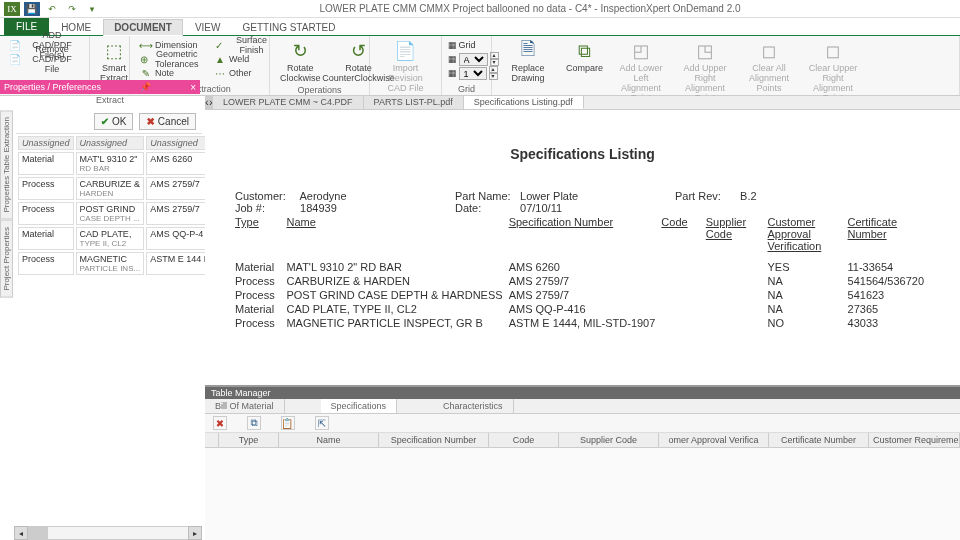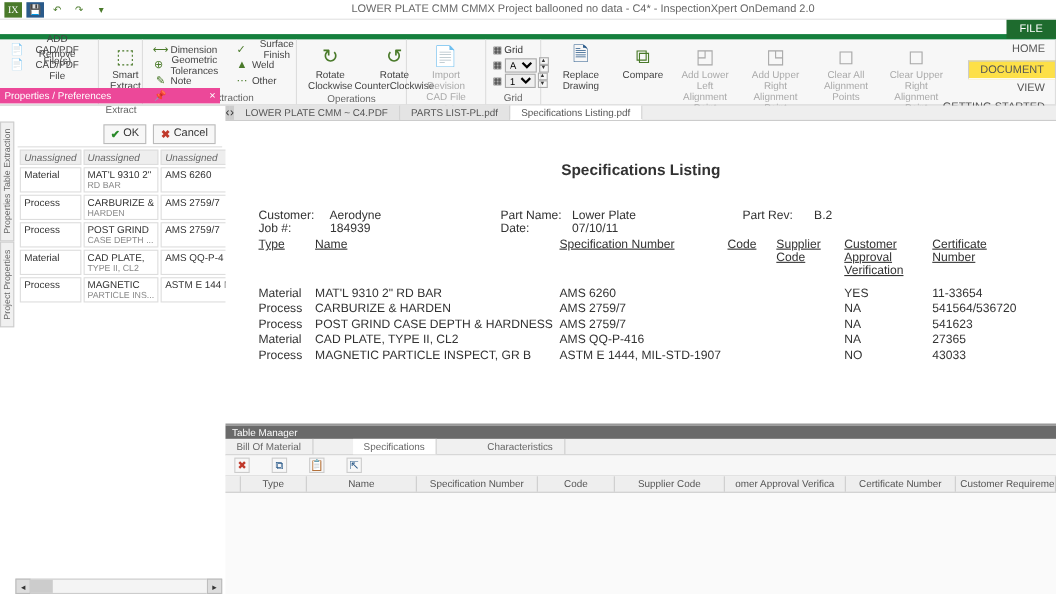--- a/index.html
+++ b/index.html
@@ -7,24 +7,24 @@
 
 
 .titlebar { height:18px; background:#fff; border-bottom:1px solid #ddd; display:flex; align-items:center; }
 .qat { display:flex; gap:4px; padding-left:4px; }
 .qat-btn { width:16px; height:14px; background:#4a7a2a; color:#fff; display:flex; align-items:center; justify-content:center; font-size:9px;font-family:Liberation Serif, serif; }
 .qat-btn.save { background:#2a5a8a; }
 .qat-btn.undo,.qat-btn.redo { background:transparent; color:#4a7a2a; }
 .title { flex:1; text-align:center; font-size:10px; color:#666; }
 
 
-.rtabs { height:18px; background:#fff; display:flex; align-items:flex-end; gap:2px; padding-left:4px; border-bottom:5px solid #15803d;flex-direction:column; }
+.rtabs { height:18px; background:#fff; display:flex; align-items:flex-end; gap:2px; padding-left:4px; border-bottom:1px solid #15803d; }
 .rtab { padding:2px 10px; font-size:10px; color:#555; cursor:pointer; }
 .rtab.file { background:#1e6b2e; color:#fff; padding:3px 12px; }
-.rtab.active { border:1px solid #ccc; border-bottom:1px solid #fff; background:#fde047; position:relative; top:1px; }
+.rtab.active { border:1px solid #ccc; border-bottom:1px solid #fff; background:#e5e5e5; position:relative; top:1px;font-weight:bold; }
 
 
 .ribbon { height:60px; background:#f7f7f7; border-bottom:1px solid #ccc; display:flex; }
 .rgroup { border-right:1px solid #ddd; padding:2px 6px 0 6px; display:flex; flex-direction:column; }
 .rgroup-body { flex:1; display:flex; align-items:flex-start; gap:4px; }
 .rgroup-label { text-align:center; font-size:9px; color:#666; padding-bottom:1px; }
 .rbtn { display:flex; flex-direction:column; align-items:center; gap:1px; padding:2px 4px; cursor:pointer; text-align:center; max-width:60px; }
 .rbtn.small { flex-direction:row; justify-content:flex-start; height:14px; min-width:70px; font-size:9px; gap:3px; max-width:none; }
 .rbtn .ico { width:22px; height:22px; display:flex; align-items:center; justify-content:center; font-size:18px; color:#4a7a2a; }
 .rbtn.small .ico { width:12px; height:12px; font-size:10px; }

